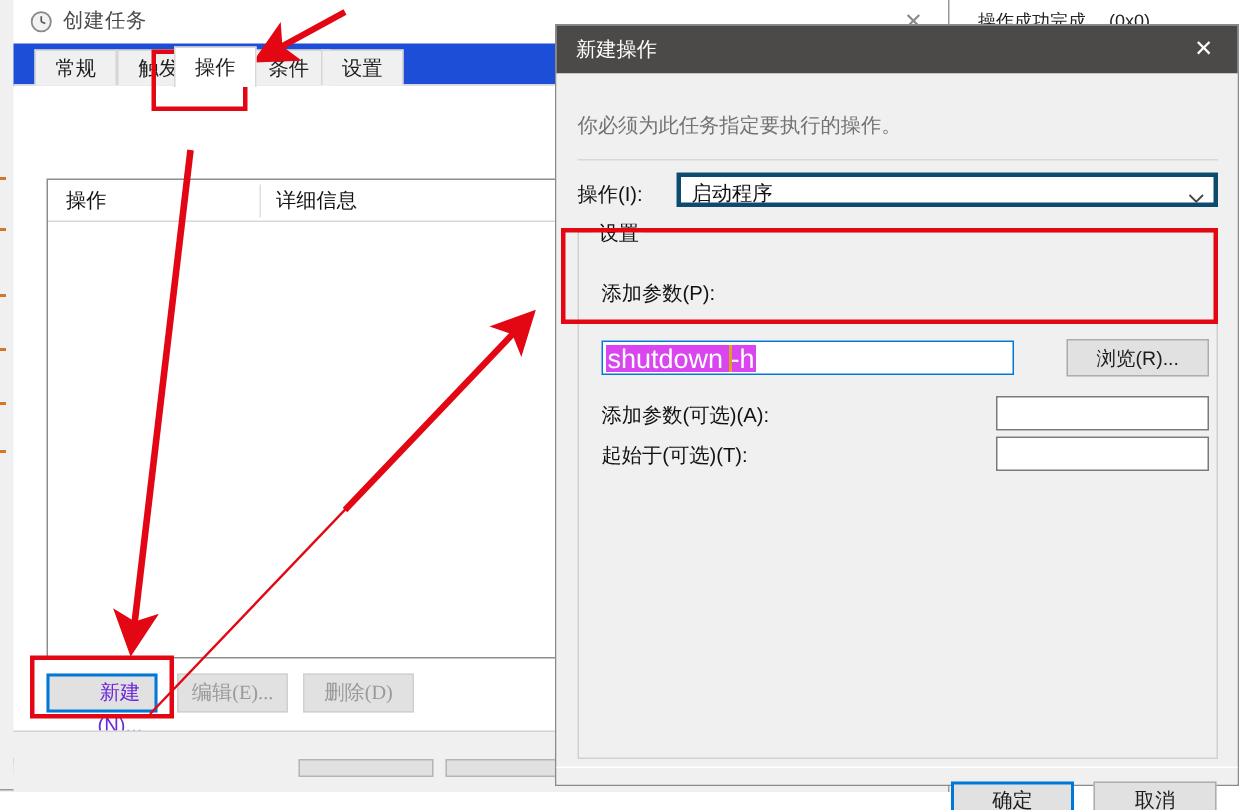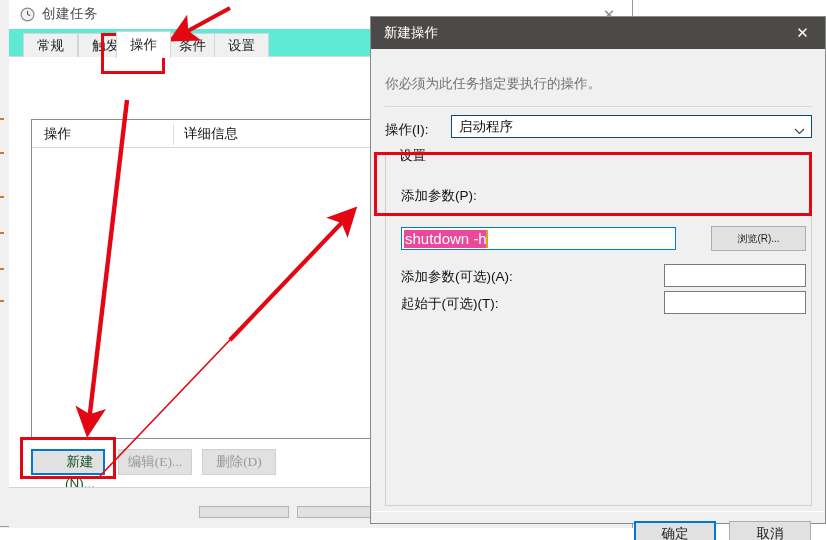--- a/index.html
+++ b/index.html
@@ -60,21 +60,21 @@
     letter-spacing: .5px;
   }
   .main-close {
     position: absolute; right: 0; top: 0; width: 46px; height: 29px;
     color: #8a8a8a; font-size: 15px; text-align: center; line-height: 29px;
   }
 
   
   .tabstrip {
     position: absolute; left: 0; top: 29px; width: 623px; height: 28px;
-    background: #5eead4; border-bottom: 1px solid #ffffff;
+    background: #1d4ed8; border-bottom: 1px solid #ffffff;
   }
   .tab {
     position: absolute; top: 4px; height: 24px;
     background: #f0f0f0;
     border: 1px solid #d6d6d6; border-bottom: none;
     font-size: 13.5px; color: #1d1d1d;
     text-align: center; line-height: 23px;
     box-sizing: border-box;
   }
   .tab.active {
@@ -112,21 +112,21 @@
   .lv-col.c2 { left: 141px; padding-left: 10px; border-left: 1px solid #e0e0e0; height: 22px; line-height:22px; top:3px; }
 
   .btnrow { position: absolute; left: 22px; top: 392px; }
   .btn {
     position: absolute; top: 0; height: 26px;
     font-size: 13.5px; text-align: center; line-height: 24px;
     box-sizing: border-box;
     background: #e1e1e1; border: 1px solid #adadad; color: #1d1d1d;
   }
   .btn.focused {
-    background: #e1e1e1; border: 2px solid #0078d7; color: #14532d;
+    background: #e1e1e1; border: 2px solid #0078d7; color: #6d28d9;
     line-height: 22px;
     padding-left: 24px;
   }
   .btn.disabled { color: #9a9a9a; background: #e1e1e1; border-color: #d0d0d0; font-family: Liberation Serif, serif; }
 
   .main-footer {
     position: absolute; left: 0; top: 487px; width: 622px; height: 17px;
     background: #f0f0f0; border-top: 1px solid #d4d4d4;
   }
 
@@ -182,21 +182,21 @@
   .dlg-sep {
     position: absolute; left: 14px; top: 57px; width: 427px; height: 1px;
     background: #d8d8d8;
   }
   .action-label {
     position: absolute; left: 14px; top: 72px;
     font-size: 13.5px; color: #111;
   }
   .combo {
     position: absolute; left: 80px; top: 66px; width: 361px; height: 23px;
-    background: #ffffff; border: 1px solid #0c4a6e; box-sizing: border-box;
+    background: #ffffff; border: 3px solid #0c4a6e; box-sizing: border-box;
   }
   .combo .val {
     position: absolute; left: 7px; top: 2px; font-size: 13.5px; color: #111;
   }
   .combo .chev {
     position: absolute; right: 8px; top: 6px; width: 9px; height: 9px;
   }
 
   .group {
     position: absolute; left: 14px; top: 105px; width: 427px; height: 352px;
@@ -211,30 +211,30 @@
   .fld-label {
     position: absolute; font-size: 13.5px; color: #111;
   }
   .txtbox {
     position: absolute; height: 23px; background: #ffffff;
     border: 1px solid #7a7a7a; box-sizing: border-box;
   }
   .txtbox.focused { border: 1px solid #0078d7; }
   .txtbox .sel {
     position: absolute; left: 2px; top: 2px;
-    background: #ec4899; color: #ffffff;
-    font-size: 15px; padding: 0 1px; line-height: 18px;
+    background: #d946ef; color: #ffffff;
+    font-size: 18px; padding: 0 1px; line-height: 18px;
   }
   .caret {
     position: absolute; top: 2px; width: 2px; height: 18px; background: #e0a020;
   }
   .browse-btn {
     position: absolute; height: 25px;
     background: #e1e1e1; border: 1px solid #adadad; box-sizing: border-box;
-    font-size: 10px; color: #1d1d1d; text-align: center; line-height: 23px;
+    font-size: 13px; color: #1d1d1d; text-align: center; line-height: 23px;
   }
 
   .dlg-footer-sep {
     position: absolute; left: 0; top: 462px; width: 454px; height: 1px;
     background: #ffffff;
   }
   .dlg-btn {
     position: absolute; top: 472px; width: 82px; height: 26px;
     background: #e1e1e1; border: 1px solid #adadad; box-sizing: border-box;
     font-size: 13.5px; color: #1d1d1d; text-align: center; line-height: 24px;
@@ -255,20 +255,24 @@
 
   <div class="left-sliver">
     <div class="mark" style="top:118px"></div>
     <div class="mark" style="top:152px"></div>
     <div class="mark" style="top:196px"></div>
     <div class="mark" style="top:232px"></div>
     <div class="mark" style="top:268px"></div>
     <div class="mark" style="top:300px"></div>
   </div>
 
+  <div class="bg-window">
+    <span class="code">0</span>
+    <span class="msg">操作成功完成。 (0x0)</span>
+  </div>
   <div class="bg-dark-band">
     <div class="dot"></div>
   </div>
 
   <div class="main-window">
 
     <div class="main-titlebar">
       <span class="clock-icon">
         <svg width="15" height="15" viewBox="0 0 15 15">
           <circle cx="7.5" cy="7.5" r="6.4" fill="#f2f2f2" stroke="#8a8a8a" stroke-width="1.2"></circle>

